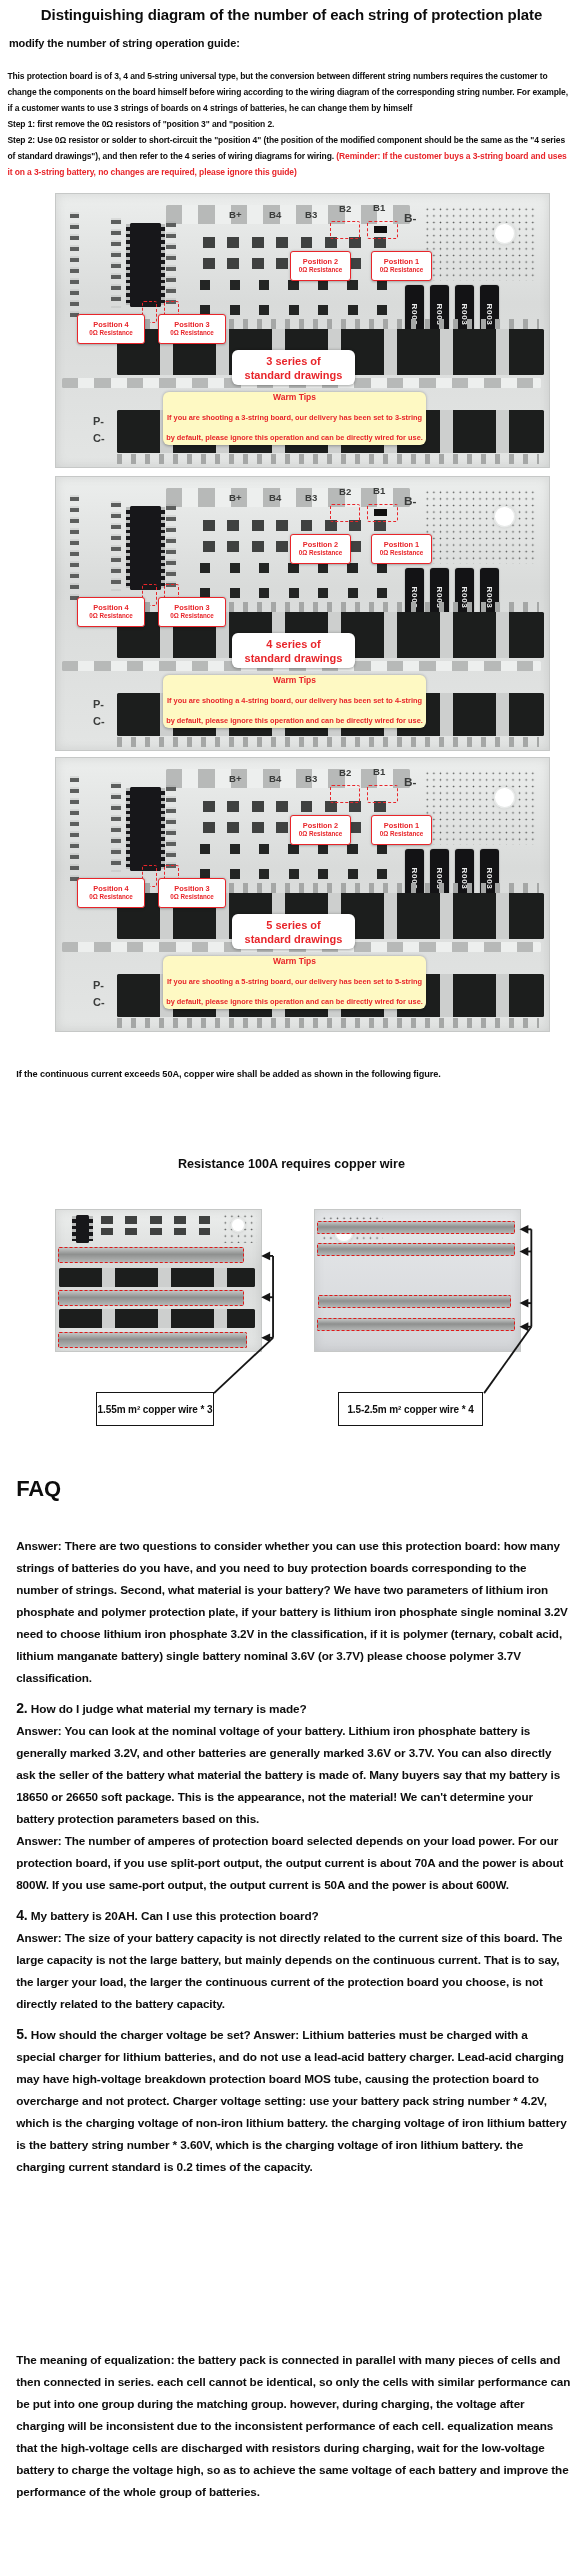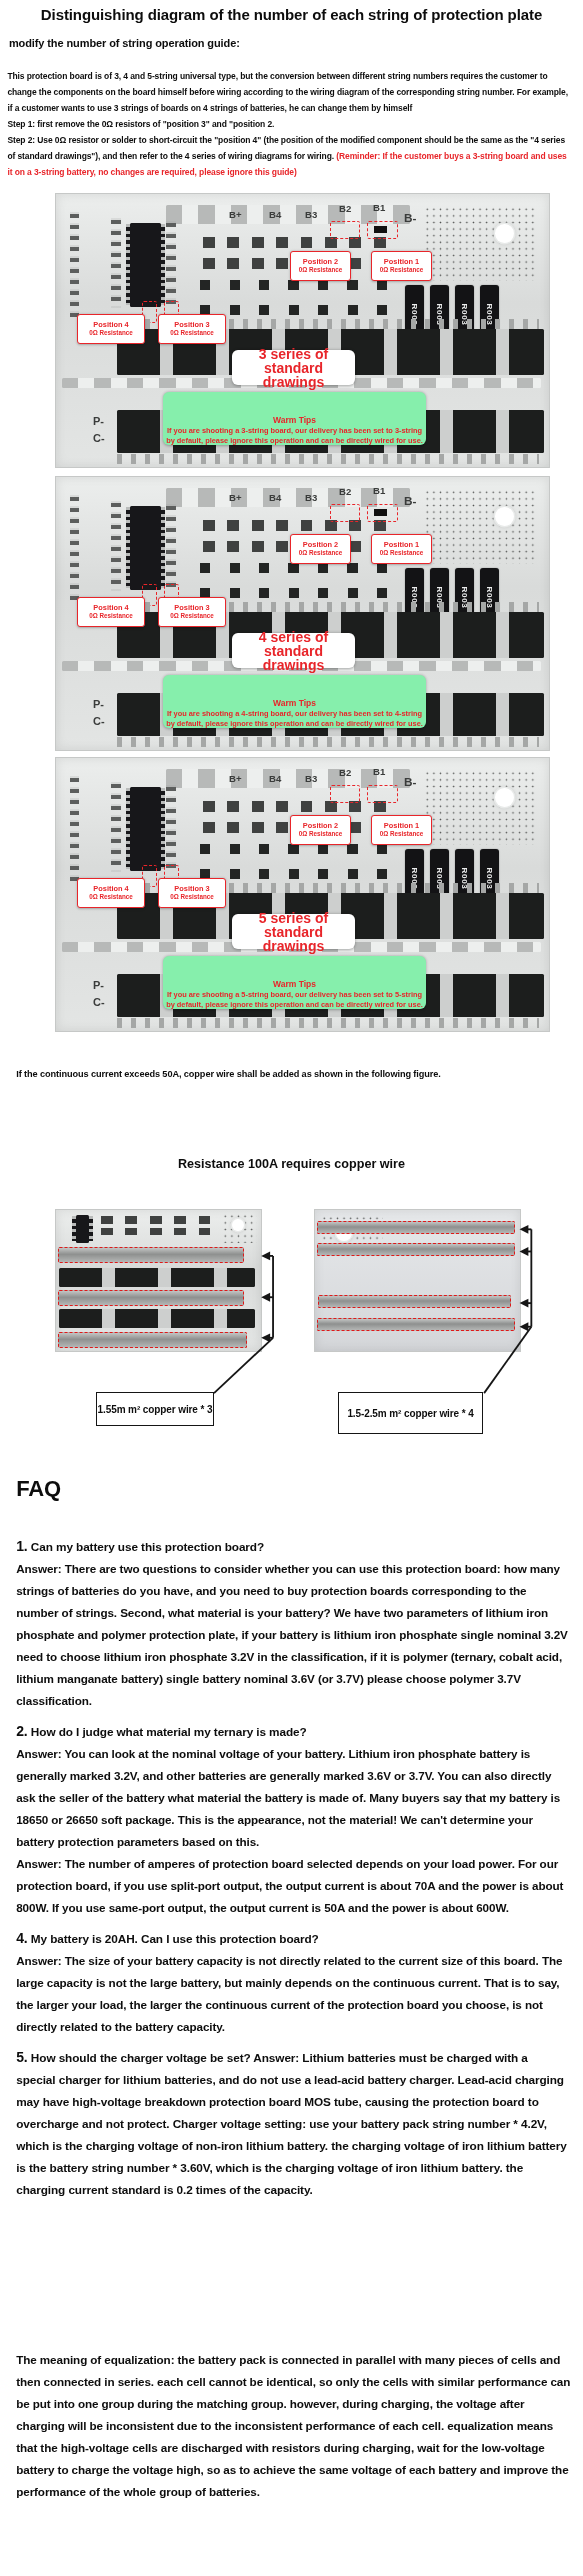--- a/index.html
+++ b/index.html
@@ -26,22 +26,22 @@
   .hole{position:absolute;background:#fff;border-radius:50%;box-shadow:0 0 0 1.5px #e8eae9,0 0 4.4px rgba(0,0,0,.25)}
   .pad-strip{position:absolute;background:repeating-linear-gradient(90deg,#b7b9b8 0 16.2px,#edefee 16.2px 32.5px);border-radius:1.5px}
   .mos-row{position:absolute;background:repeating-linear-gradient(90deg,#1c1e1d 0 43px,#cdcfce 43px 56px);border-radius:1.5px}
   .legs{position:absolute;height:9.6px;background:repeating-linear-gradient(90deg,#a5a7a6 0 5.2px,transparent 5.2px 14px)}
   .pad-label{position:absolute;font-weight:700;font-size:9.6px;color:#3a3c3b}
   .dashed{position:absolute;border:1.5px dashed #e8252a;border-radius:2.2px}
   .dashed .blk{position:absolute;left:5.9px;top:3.7px;width:13.3px;height:7.4px;background:#101010}
   .callout{position:absolute;background:#fff;border:1.1px solid #e8252a;border-radius:3px;color:#e8252a;text-align:center;font-weight:700;display:flex;flex-direction:column;justify-content:center;gap:0.7px;box-shadow:0 0.7px 2.2px rgba(0,0,0,.25);z-index:3}
   .callout .t{font-size:7.4px;line-height:8.1px}
   .callout .r{font-size:6.3px;line-height:7.4px}
-  .series-box{position:absolute;background:#fff;border-radius:5.9px;color:#e8252a;text-align:center;font-weight:700;font-size:14px;line-height:14px;display:flex;flex-direction:column;justify-content:center;box-shadow:0 0.7px 3px rgba(0,0,0,.3);z-index:4}
-  .tips-box{position:absolute;background:#86efac;border-radius:5.9px;color:#e8252a;text-align:center;font-weight:700;box-shadow:0 0.7px 3px rgba(0,0,0,.3);display:flex;flex-direction:column;justify-content:flex-end;gap:1px;z-index:4}
+  .series-box{position:absolute;background:#fff;border-radius:5.9px;color:#e8252a;text-align:center;font-weight:700;font-size:11px;line-height:14px;display:flex;flex-direction:column;justify-content:center;box-shadow:0 0.7px 3px rgba(0,0,0,.3);z-index:4}
+  .tips-box{position:absolute;background:#fef9c3;border-radius:5.9px;color:#e8252a;text-align:center;font-weight:700;box-shadow:0 0.7px 3px rgba(0,0,0,.3);display:flex;flex-direction:column;justify-content:flex-start;gap:11px;z-index:4}
   .tips-box .tt{font-size:8.5px}
   .tips-box .tl{font-size:7.4px}
   .shunt{position:absolute;width:19px;height:59px;background:#131315;border-radius:3px;color:#eceded;font-weight:700;font-size:8.1px;display:flex;align-items:center;justify-content:center;box-shadow:0 0.7px 1.5px rgba(0,0,0,.4)}
   .shunt span{transform:rotate(90deg);letter-spacing:0.7px}
 
   
   .copper-note{top:1069px;left:16.2px;width:561px;font-size:9.2px;font-weight:700;letter-spacing:-0.1px}
   .copper-heading{top:1157px;left:0;width:583px;text-align:center;font-size:12.6px;font-weight:700}
   .copper-photo{position:absolute}
   .copper-strip{position:absolute;background:linear-gradient(180deg,#c3c5c4,#8e908f 45%,#b4b6b5);border:1.5px dashed #e01818;border-radius:1.5px}
@@ -327,28 +327,27 @@
     <polygon points="704,34 716,28 716,40"></polygon>
     <polygon points="704,64 716,58 716,70"></polygon>
     <polygon points="704,134 716,128 716,140"></polygon>
     <polygon points="704,166 716,160 716,172"></polygon>
   </g>
 </svg>
 
 <div class="wire-label" style="left:96px;top:1392px;width:118px;height:34px">
   <span>1.55m m² copper wire * 3</span>
 </div>
-<div class="wire-label" style="left:338px;top:1392px;width:145px;height:42px">
+<div class="wire-label" style="left:338px;top:1392px;width:145px;height:34px">
   <span>1.5-2.5m m² copper wire * 4</span>
 </div>
 
 <section class="abs faq">
   <h1>FAQ</h1>
 
-  <p class="faq-q"><span class="faq-num">1.</span> <span>Can my battery use this protection board?</span></p>
   <p class="faq-a">Answer: There are two questions to consider whether you can use this protection board: how many strings of batteries do you have, and you need to buy protection boards corresponding to the number of strings. Second, what material is your battery? We have two parameters of lithium iron phosphate and polymer protection plate, if your battery is lithium iron phosphate single nominal 3.2V need to choose lithium iron phosphate 3.2V in the classification, if it is polymer (ternary, cobalt acid, lithium manganate battery) single battery nominal 3.6V (or 3.7V) please choose polymer 3.7V classification.</p>
 
   <p class="faq-q"><span class="faq-num">2.</span> <span>How do I judge what material my ternary is made?</span></p>
   <p class="faq-a">Answer: You can look at the nominal voltage of your battery. Lithium iron phosphate battery is generally marked 3.2V, and other batteries are generally marked 3.6V or 3.7V. You can also directly ask the seller of the battery what material the battery is made of. Many buyers say that my battery is 18650 or 26650 soft package. This is the appearance, not the material! We can't determine your battery protection parameters based on this.</p>
 
   <p class="faq-a">Answer: The number of amperes of protection board selected depends on your load power. For our protection board, if you use split-port output, the output current is about 70A and the power is about 800W. If you use same-port output, the output current is 50A and the power is about 600W.</p>
 
   <p class="faq-q"><span class="faq-num">4.</span> <span>My battery is 20AH. Can I use this protection board?</span></p>
   <p class="faq-a">Answer: The size of your battery capacity is not directly related to the current size of this board. The large capacity is not the large battery, but mainly depends on the continuous current. That is to say, the larger your load, the larger the continuous current of the protection board you choose, is not directly related to the battery capacity.</p>
 

